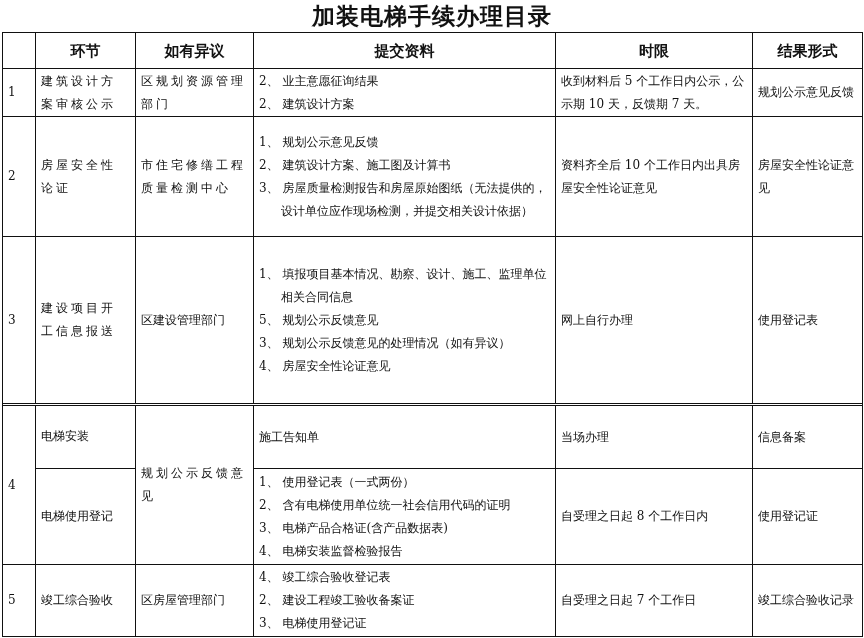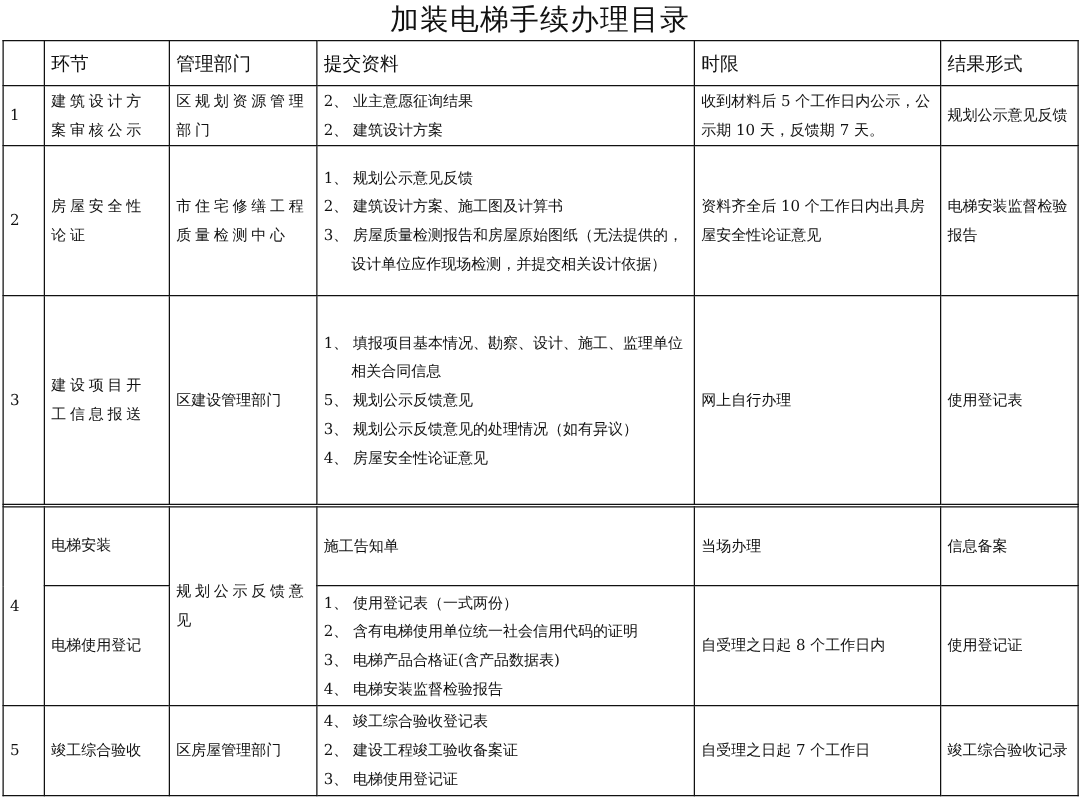--- a/index.html
+++ b/index.html
@@ -3,35 +3,35 @@
 <meta charset="utf-8">
 <style>
   html, body { margin: 0; padding: 0; background: #ffffff; }
   body {
     width: 864px; height: 638px; position: relative; overflow: hidden;
     font-family: "DejaVu Serif", "Liberation Serif", serif;
     color: #111;
   }
   .title {
     position: absolute; left: 0; top: 0; width: 864px; height: 32px;
-    text-align: center; font-size: 23px; font-weight: normal; line-height: 32px;
+    text-align: center; font-size: 23px; font-weight: bold; line-height: 32px;
     letter-spacing: 1px;
   }
   table.doc {
     position: absolute; left: 2px; top: 32px;
     border-collapse: collapse; table-layout: fixed;
     width: 860px;
   }
   table.doc td, table.doc th {
     border: 1.5px solid #111;
     font-size: 12px; line-height: 23px; padding: 0 5px;
     vertical-align: middle; text-align: left; font-weight: normal;
     word-break: break-all;
   }
-  table.doc th { font-size: 15px; font-weight: normal; text-align: left; line-height: 20px; }
+  table.doc th { font-size: 15px; font-weight: bold; text-align: center; line-height: 20px; }
   td.num { text-align: center; padding: 0; }
   td.center { text-align: center; font-family: Liberation Mono, monospace; }
   td.top { vertical-align: top; }
   .spaced { letter-spacing: 3px; }
   .mat-item { display: block; padding-left: 22px; text-indent: -22px; }
   .gap-row td { border-left: none; border-right: none; height: 1px; padding: 0; line-height: 1px; font-size: 1px; }
 </style>
 </head>
 <body>
 
@@ -43,21 +43,21 @@
     <col style="width:100px">
     <col style="width:118px">
     <col style="width:302px">
     <col style="width:197px">
     <col style="width:110px">
   </colgroup>
   <thead>
     <tr style="height:36px">
       <th></th>
       <th>环节</th>
-      <th>管理部门</th>
+      <th>如有异议</th>
       <th>提交资料</th>
       <th>时限</th>
       <th>结果形式</th>
     </tr>
   </thead>
   <tbody>
 
     <tr style="height:48px">
       <td class="num">1</td>
       <td class="spaced">建筑设计方案审核公示</td>
@@ -73,21 +73,21 @@
     <tr style="height:120px">
       <td class="num">2</td>
       <td class="spaced">房屋安全性论证</td>
       <td class="spaced">市住宅修缮工程质量检测中心</td>
       <td>
         <span class="mat-item">1、 规划公示意见反馈</span>
         <span class="mat-item">2、 建筑设计方案、施工图及计算书</span>
         <span class="mat-item">3、 房屋质量检测报告和房屋原始图纸（无法提供的，设计单位应作现场检测，并提交相关设计依据）</span>
       </td>
       <td>资料齐全后 10 个工作日内出具房屋安全性论证意见</td>
-      <td>电梯安装监督检验报告</td>
+      <td>房屋安全性论证意见</td>
     </tr>
 
     <tr style="height:167px">
       <td class="num">3</td>
       <td class="spaced">建设项目开工信息报送</td>
       <td>区建设管理部门</td>
       <td>
         <span class="mat-item">1、 填报项目基本情况、勘察、设计、施工、监理单位相关合同信息</span>
         <span class="mat-item">5、 规划公示反馈意见</span>
         <span class="mat-item">3、 规划公示反馈意见的处理情况（如有异议）</span>

